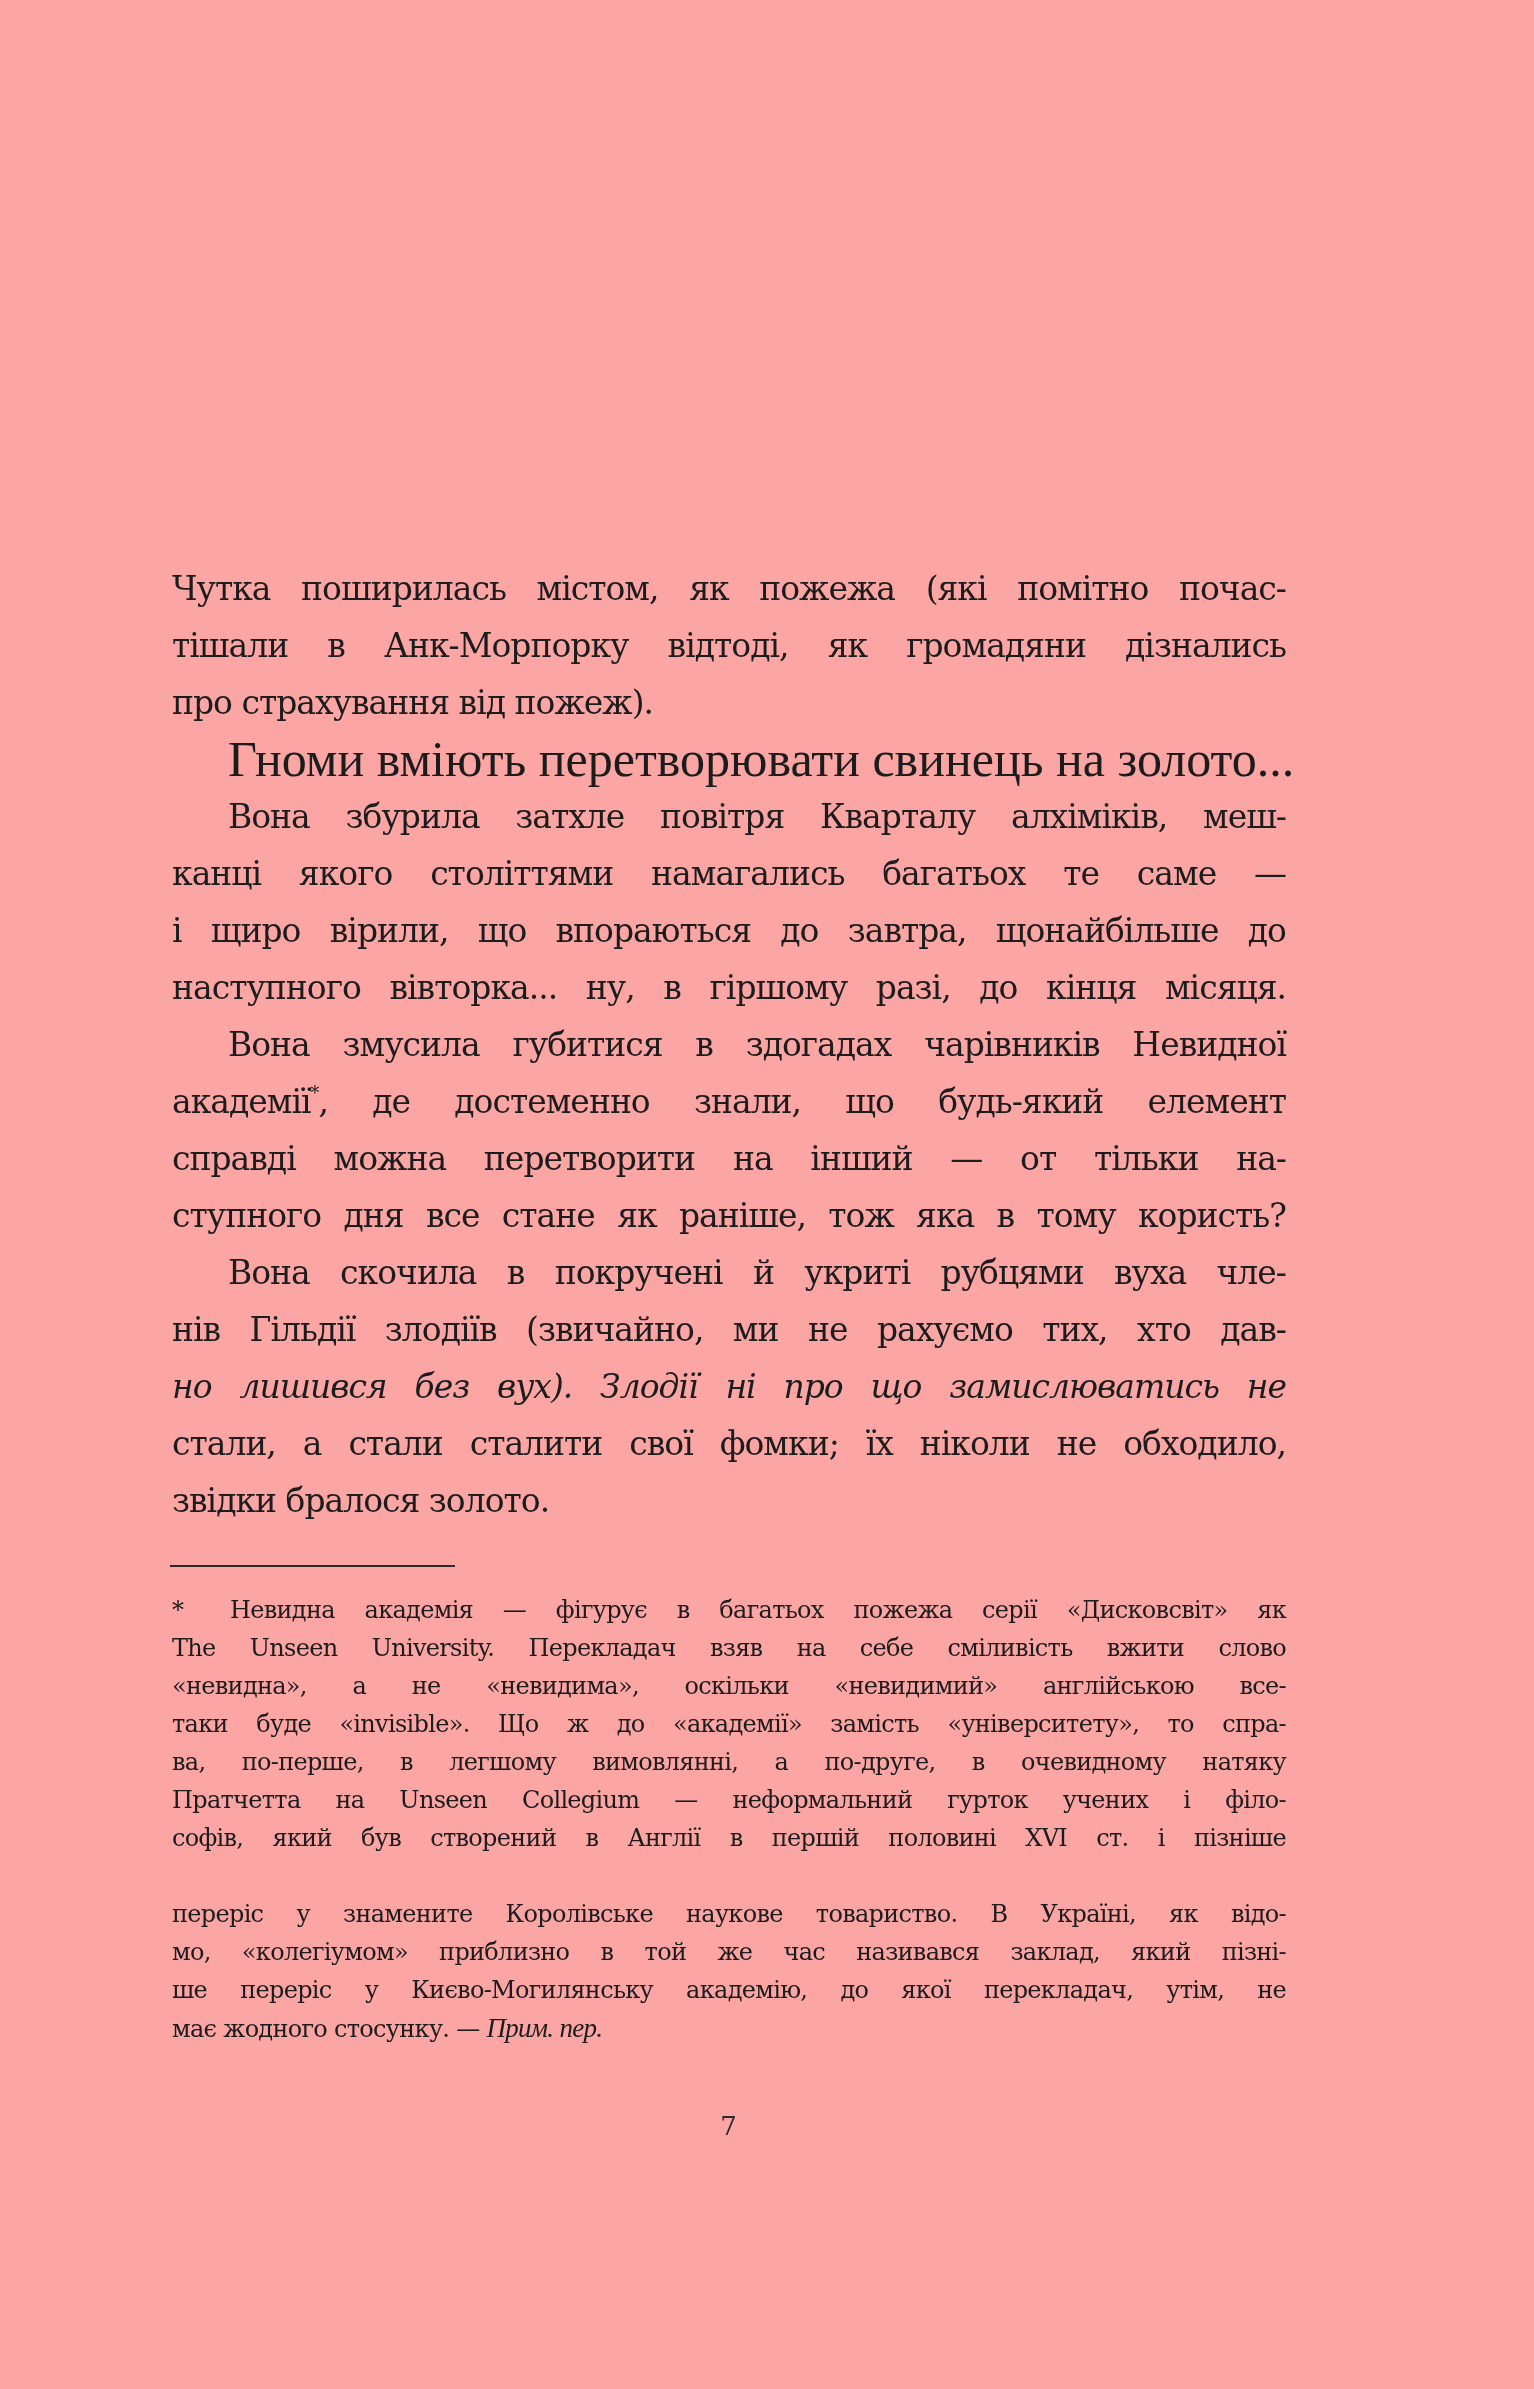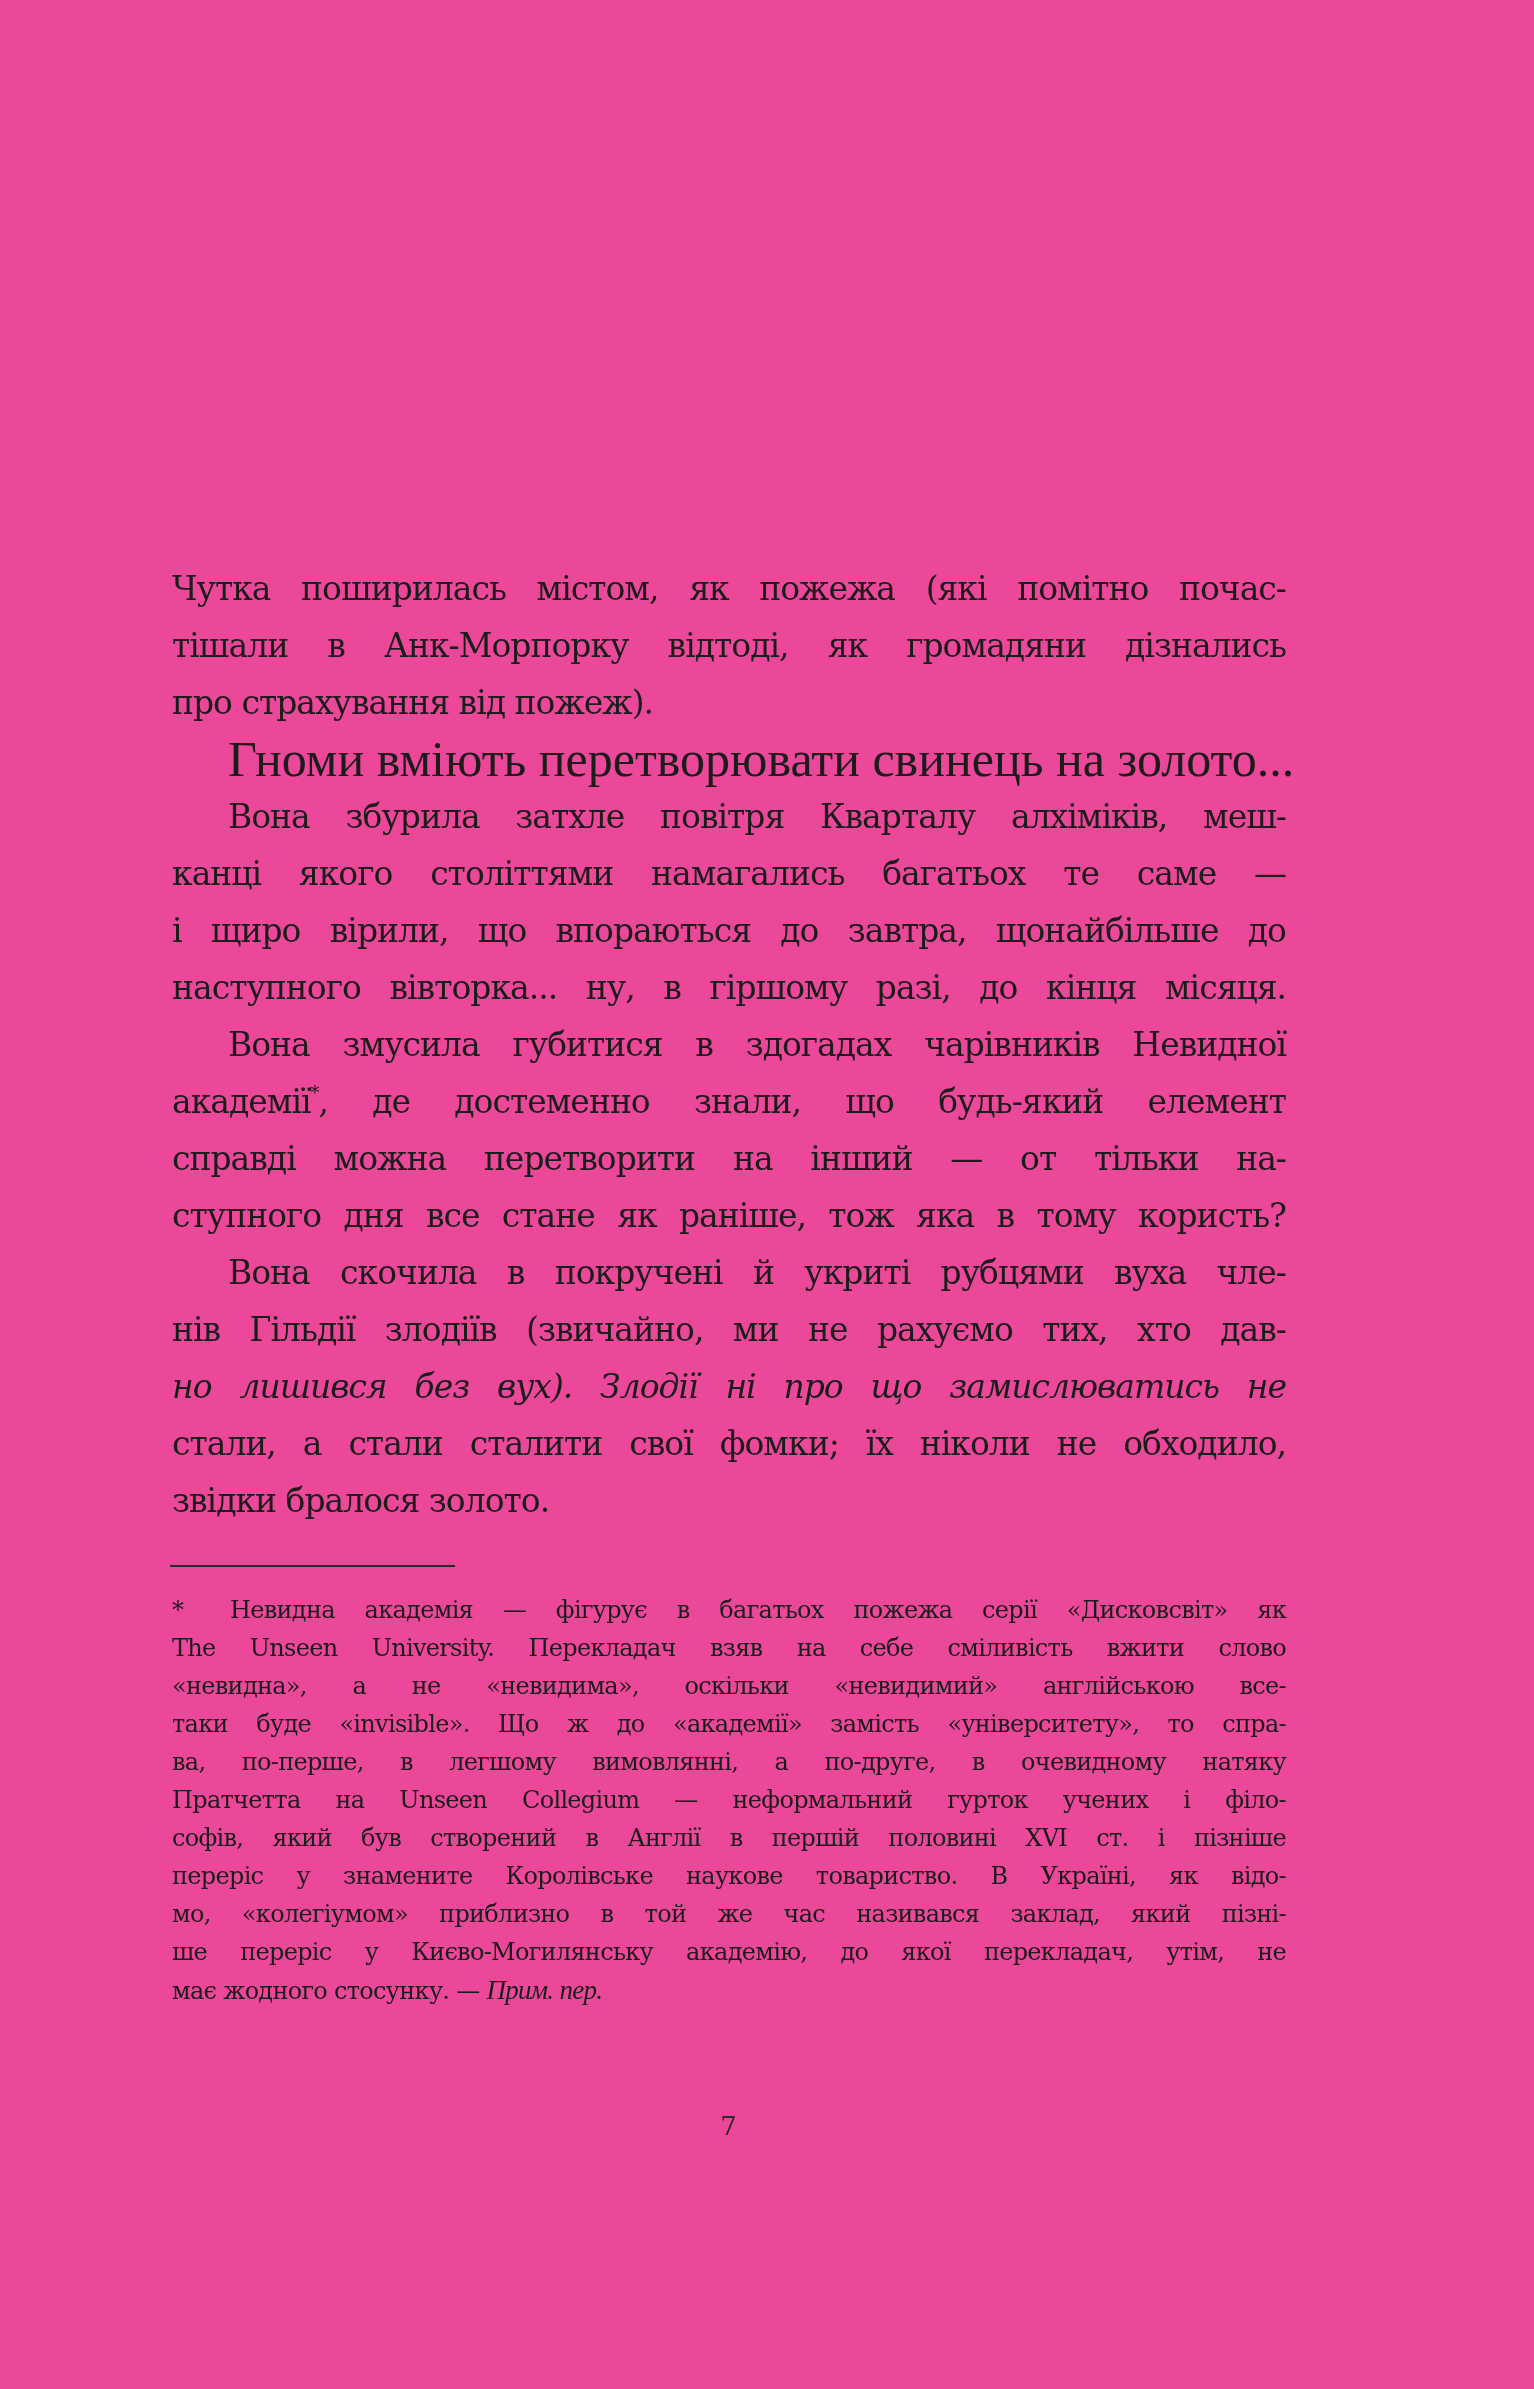--- a/index.html
+++ b/index.html
@@ -12,21 +12,21 @@
       height: 2389px;
       position: relative;
       overflow: hidden;
       color: #1c1c1c;
       font-family: "DejaVu Serif", "Liberation Serif", serif;
     }
     .page {
       position: absolute;
       left: 0; top: 0;
       width: 1535px; height: 2389px;
-      background: #ec4899;
+      background: #fca5a5;
     }
     .main-text {
       position: absolute;
       left: 172px;
       top: 560px;
       width: 1114px;
     }
     .line {
       display: block;
       height: 57px;
@@ -131,21 +131,21 @@
   <div class="footnote-rule"></div>
 
   <div class="footnotes">
     <span class="fn-line" style="display: block; text-align-last: justify;"><span class="fn-marker">*</span><span>Невидна академія — фігурує в багатьох пожежа серії «Дисковсвіт» як</span></span>
     <span class="fn-line" style="display: block; text-align-last: justify;">The Unseen University. Перекладач взяв на себе сміливість вжити слово</span>
     <span class="fn-line" style="display: block; text-align-last: justify;">«невидна», а не «невидима», оскільки «невидимий» англійською все-</span>
     <span class="fn-line" style="display: block; text-align-last: justify;">таки буде «invisible». Що ж до «академії» замість «університету», то спра-</span>
     <span class="fn-line" style="display: block; text-align-last: justify;">ва, по-перше, в легшому вимовлянні, а по-друге, в очевидному натяку</span>
     <span class="fn-line" style="display: block; text-align-last: justify;">Пратчетта на Unseen Collegium — неформальний гурток учених і філо-</span>
     <span class="fn-line" style="display: block; text-align-last: justify;">софів, який був створений в Англії в першій половині XVI ст. і пізніше</span>
-    <span class="fn-line" style="display: block; text-align-last: justify;">переріс у знамените Королівське наукове товариство. В Україні, як відо-</span>
+    <span class="fn-line" style="display: block; text-align-last: justify; margin-top: 38px;">переріс у знамените Королівське наукове товариство. В Україні, як відо-</span>
     <span class="fn-line" style="display: block; text-align-last: justify;">мо, «колегіумом» приблизно в той же час називався заклад, який пізні-</span>
     <span class="fn-line" style="display: block; text-align-last: justify;">ше переріс у Києво-Могилянську академію, до якої перекладач, утім, не</span>
     <span class="fn-line last" style="display: block; text-align-last: left;"><span>має жодного стосунку. — </span><span class="fn-italic">Прим. пер.</span></span>
   </div>
 
   <div class="page-number">7</div>
 
 </div>
 
 

